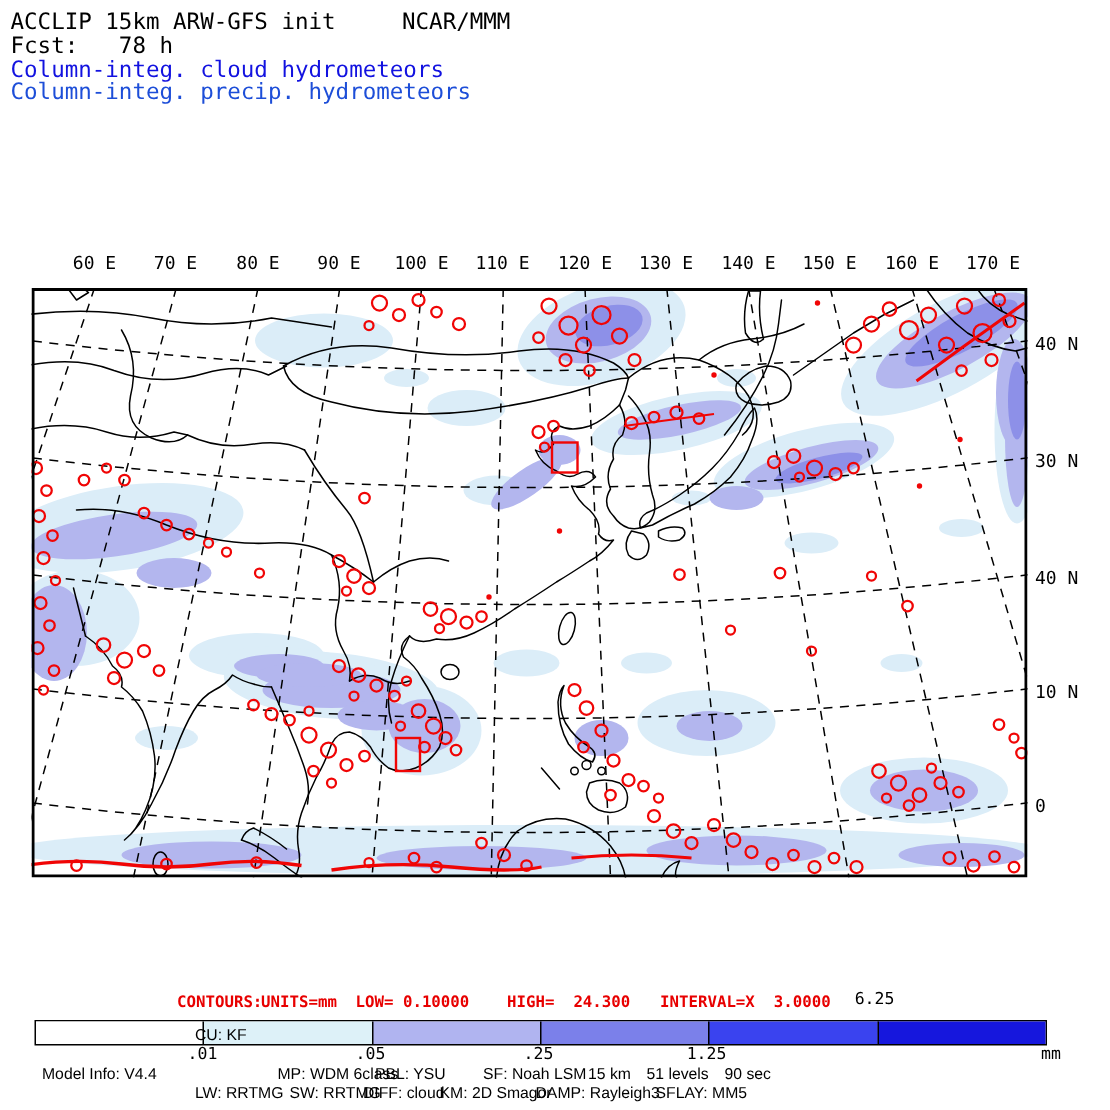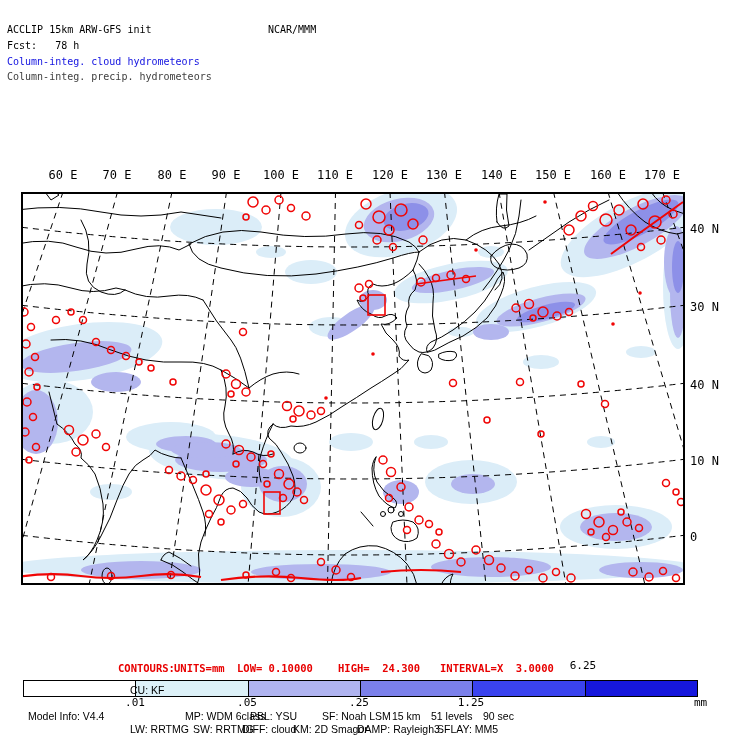--- a/index.html
+++ b/index.html
@@ -1,19 +1,19 @@
 <!DOCTYPE html>
 <html><head>
 <meta charset="utf-8">
 <style>
   html,body{margin:0;padding:0;background:#fff;}
   .page{position:relative;width:740px;height:740px;background:#fff;overflow:hidden;
         font-family:"DejaVu Sans Mono",monospace;color:#000;}
   .abs{position:absolute;white-space:pre;}
-  .hdr{font-size:10px;line-height:14px;margin-top:16px;}
+  .hdr{font-size:15px;line-height:14px;}
   .lbl{font-size:12px;line-height:12px;text-align:right;}
   .ctr{transform:translateX(-50%);}
   .tick{font-size:11px;line-height:11px;}
   .contours{font-size:10.5px;line-height:11px;font-weight:bold;}
   .foot{font-family:"Liberation Sans",sans-serif;font-size:10.5px;line-height:11px;}
   .colorbar{position:absolute;left:23px;top:680px;width:673px;height:15px;
             border:1px solid #000;display:flex;}
   .colorbar .seg{flex:1 1 0;border-left:1px solid #000;}
   .colorbar .seg:first-child{border-left:none;}
   svg{position:absolute;left:21px;top:192px;}
@@ -21,21 +21,21 @@
 </style>
 </head>
 <body>
 
 <div class="page">
 
   <span class="abs hdr" style="left:7px;top:7px">ACCLIP 15km ARW-GFS init</span>
   <span class="abs hdr" style="left:268px;top:7px">NCAR/MMM</span>
   <span class="abs hdr" style="left:7px;top:23px">Fcst:   78 h</span>
   <span class="abs hdr" style="left:7px;top:39px;color:#1212e0">Column-integ. cloud hydrometeors</span>
-  <span class="abs hdr" style="left:7px;top:54px;color:#404040">Column-integ. precip. hydrometeors</span>
+  <span class="abs hdr" style="left:7px;top:54px;color:#1d4ed8">Column-integ. precip. hydrometeors</span>
 
   <span class="abs lbl ctr" style="left:63px;top:169px">60 E</span>
   <span class="abs lbl ctr" style="left:117px;top:169px">70 E</span>
   <span class="abs lbl ctr" style="left:172px;top:169px">80 E</span>
   <span class="abs lbl ctr" style="left:226px;top:169px">90 E</span>
   <span class="abs lbl ctr" style="left:281px;top:169px">100 E</span>
   <span class="abs lbl ctr" style="left:335px;top:169px">110 E</span>
   <span class="abs lbl ctr" style="left:390px;top:169px">120 E</span>
   <span class="abs lbl ctr" style="left:444px;top:169px">130 E</span>
   <span class="abs lbl ctr" style="left:499px;top:169px">140 E</span>

